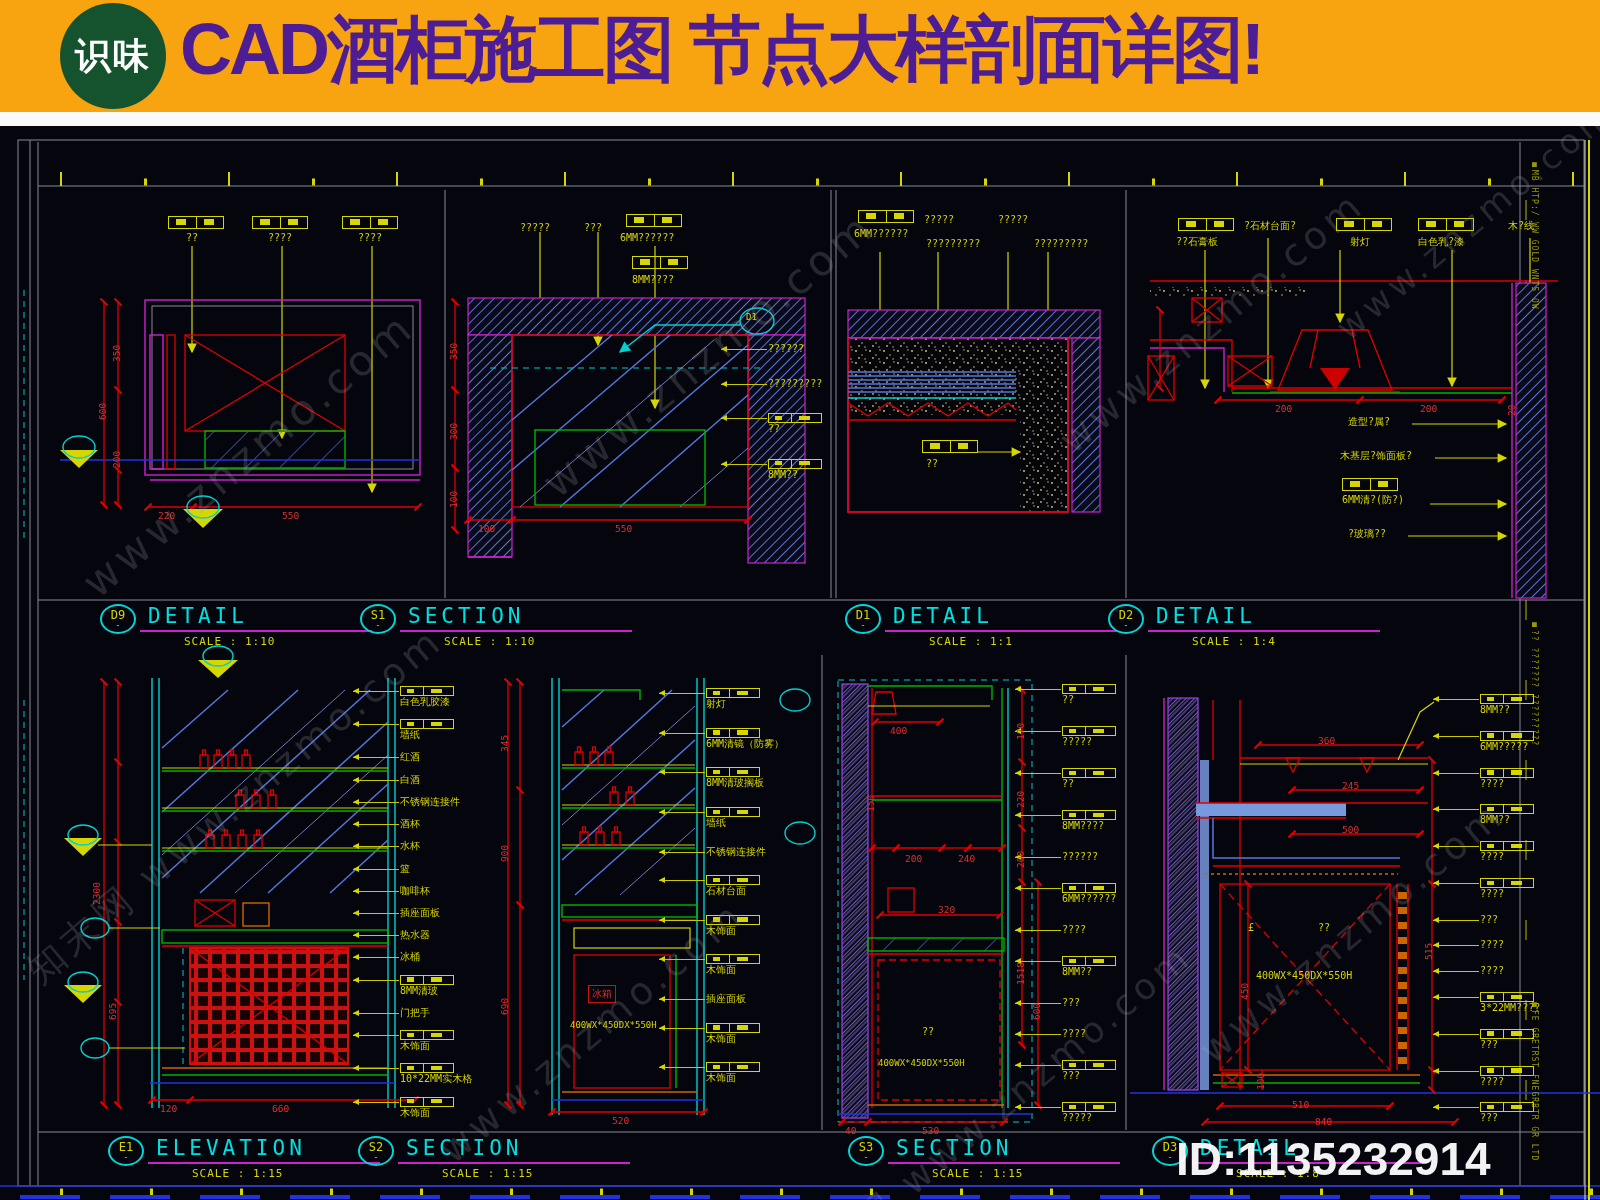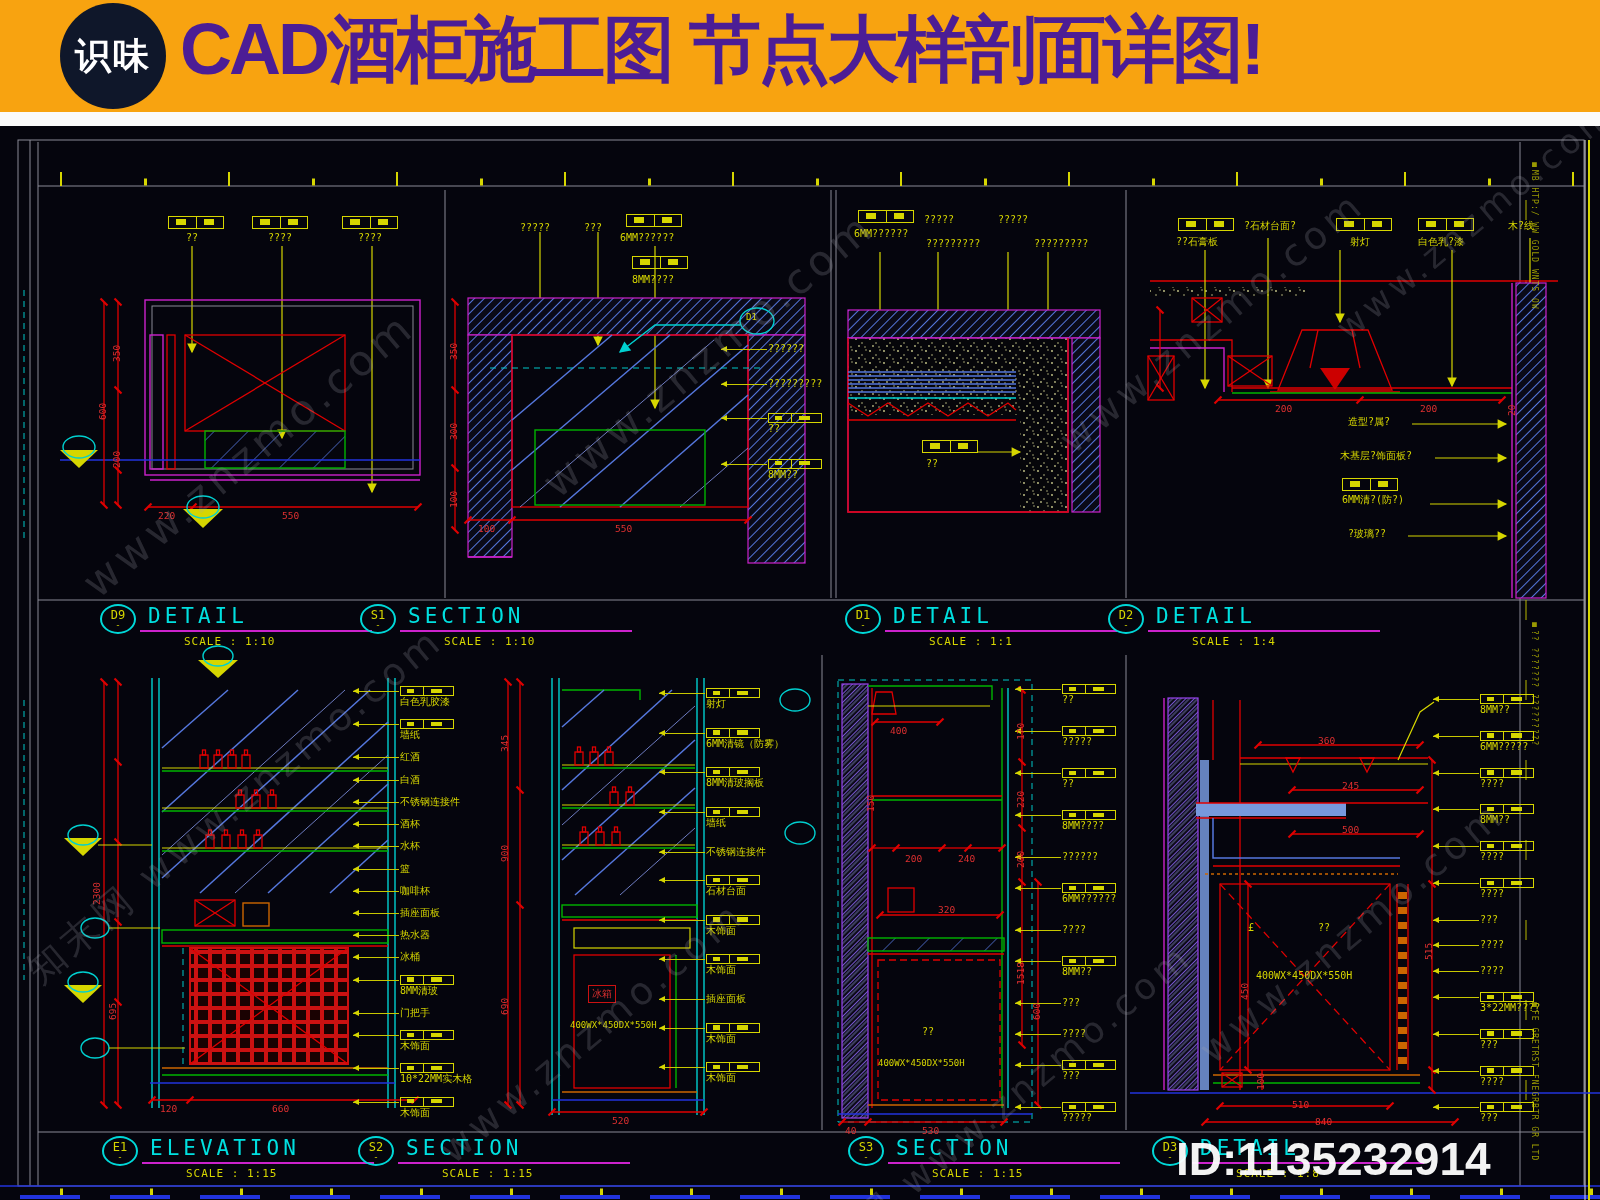--- a/index.html
+++ b/index.html
@@ -1,19 +1,19 @@
 <!DOCTYPE html>
 <html><head>
 <meta charset="utf-8">
 <style>
   html,body{margin:0;padding:0;background:#222}
   .stage{position:relative;width:1600px;height:1200px;overflow:hidden;background:#05050d;font-family:"DejaVu Sans Mono",monospace}
   
   .banner{position:absolute;left:0;top:0;width:1600px;height:112px;background:#F8A310;z-index:10}
-  .logo{position:absolute;left:60px;top:3px;width:106px;height:106px;background:#0f172a;border-radius:50%;display:flex;align-items:center;justify-content:center}
+  .logo{position:absolute;left:60px;top:3px;width:106px;height:106px;background:#14532d;border-radius:50%;display:flex;align-items:center;justify-content:center}
   .logo span{color:#fff;font-size:36px;font-weight:bold;font-family:"Liberation Sans",sans-serif;letter-spacing:2px}
   .btitle{position:absolute;left:180px;top:2px;width:1410px;color:#4c1d95;font-family:"Liberation Sans",sans-serif;font-weight:900;font-size:72px;letter-spacing:-3px;white-space:nowrap}
   .wstrip{position:absolute;left:0;top:112px;width:1600px;height:14px;background:#fafafa;z-index:10}
   
   svg.lw{position:absolute;left:0;top:0;z-index:1}
   svg .r{stroke:#e00000;stroke-width:1.3;fill:none}
   svg .g{stroke:#00b400;stroke-width:1.4;fill:none}
   svg .c{stroke:#00d0d0;stroke-width:1.4;fill:none}
   svg .cd{stroke:#00c8c8;stroke-width:1;stroke-dasharray:6 5;fill:none}
   svg .m{stroke:#cc22cc;stroke-width:1.4;fill:none}
@@ -509,21 +509,21 @@
   </div>
   <div class="tbar" style="left:1108px;top:604px">
     <span class="obadge">
         <i>D2</i>
         <em>-</em>
       </span>
     <span class="tt">DETAIL</span>
       <span class="ul"></span>
     <span class="scale">SCALE :  1:4</span>
   </div>
-  <div class="tbar" style="left:102px;top:1136px">
+  <div class="tbar" style="left:108px;top:1136px">
     <span class="obadge">
         <i>E1</i>
         <em>-</em>
       </span>
     <span class="tt">ELEVATION</span>
       <span class="ul"></span>
     <span class="scale">SCALE :  1:15</span>
   </div>
   <div class="tbar" style="left:358px;top:1136px">
     <span class="obadge">

